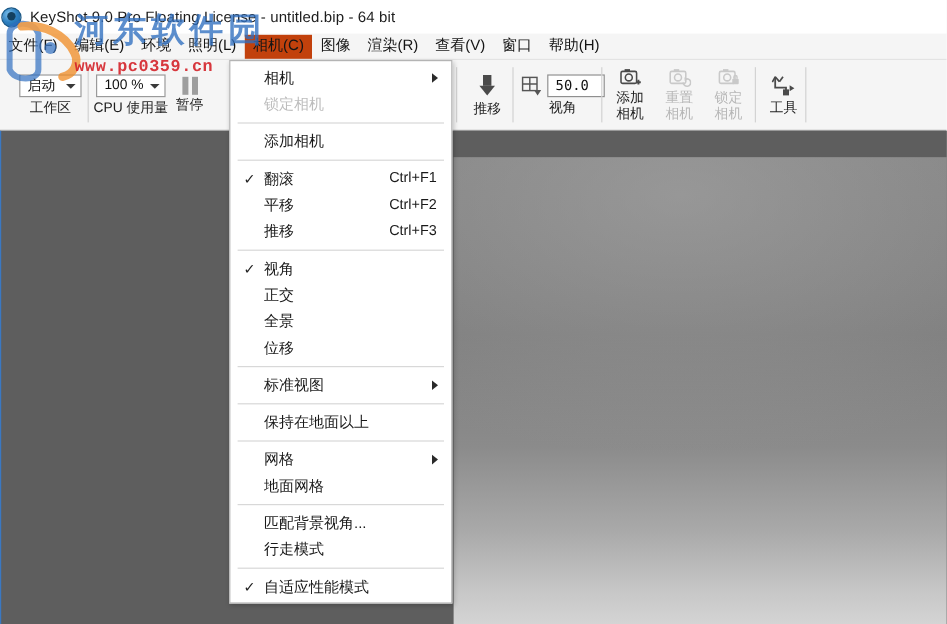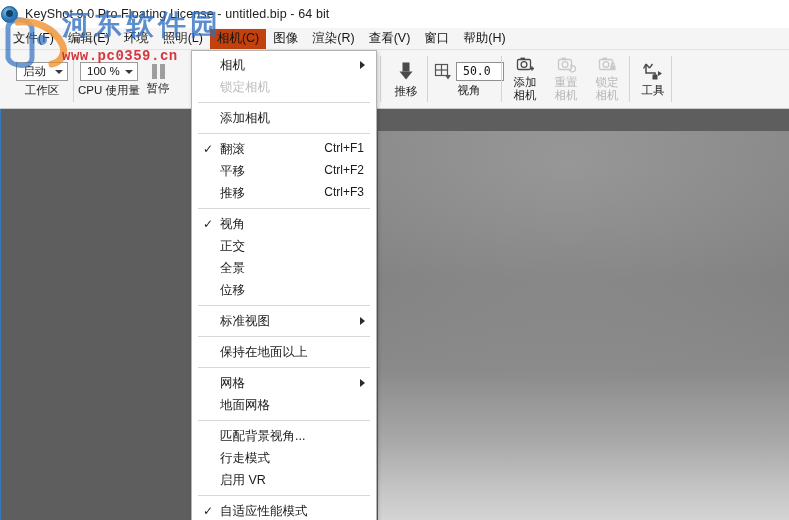--- a/index.html
+++ b/index.html
@@ -39,21 +39,21 @@
     font-size: 12.5px; color: #1d1d1d; white-space: nowrap;
     letter-spacing: .1px;
   }
 
   
   .menubar {
     position: absolute; left: 0; top: 28px; width: 789px; height: 22px;
     background: #f5f5f5;
     border-bottom: 1px solid #e3e3e3;
     display: flex; align-items: center;
-    padding-left: 6px;
+    padding-left: 0;
   }
   .menubar-item {
     font-size: 12.5px; color: #151515;
     padding: 2px 7px 3px 7px;
     white-space: nowrap; cursor: default;
     line-height: 15px;
   }
   .menubar-item.active {
     background: #c2410c;
   }
@@ -453,23 +453,20 @@
     <div class="dd-sep"></div>
 
     <div class="dd-item">
       <span>匹配背景视角...</span>
     </div>
 
     <div class="dd-item">
       <span>行走模式</span>
     </div>
 
-    <div class="dd-item">
-      <span>启用 VR</span>
-    </div>
 
     <div class="dd-sep"></div>
 
     <div class="dd-item">
       <span class="check">✓</span>
       <span>自适应性能模式</span>
     </div>
   </div>
 
   <div class="watermark">

